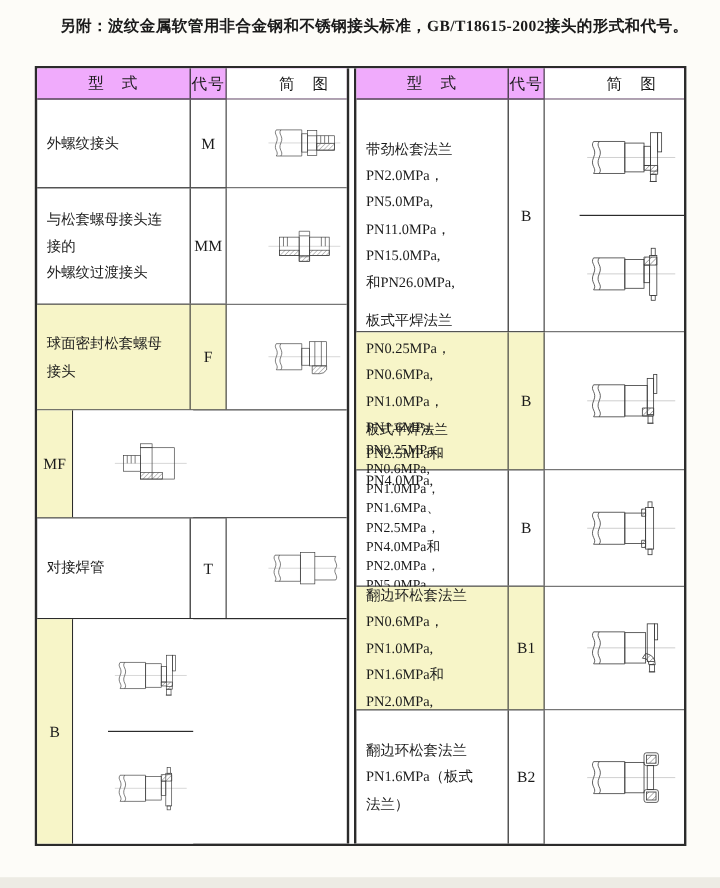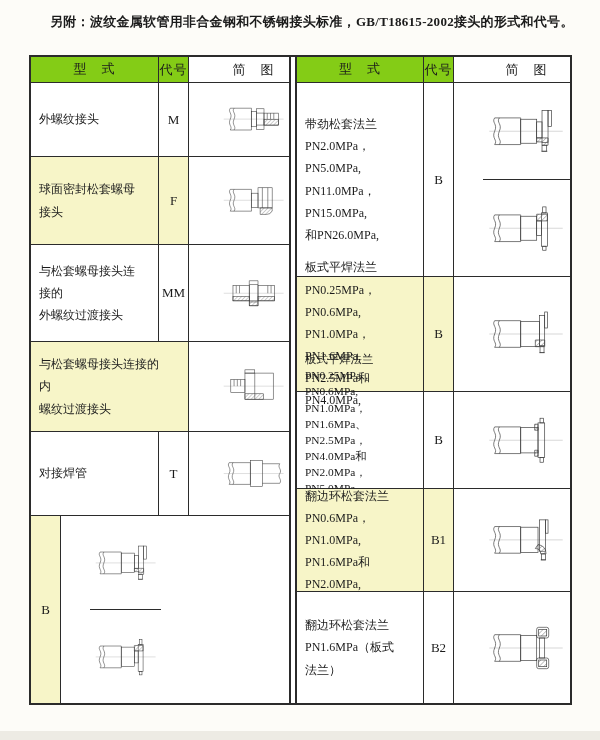--- a/index.html
+++ b/index.html
@@ -20,21 +20,21 @@
   .type-cell{flex:1;display:flex;align-items:center;padding:4px 20px 4px 8px;
              font-size:12px;line-height:1.85;white-space:pre-line;}
   .type-cell.compact{line-height:1.42;font-size:11.4px;}
   .code-cell{width:30px;display:flex;align-items:center;justify-content:center;font-size:13px;font-family:Liberation Serif, serif;}
   .diagram-cell{display:flex;flex-direction:column;background:#fff;}
   .half.left .diagram-cell{width:100px;}
   .half.right .diagram-cell{width:116px;}
   .diagram{flex:1;display:flex;align-items:center;justify-content:center;min-height:0;}
   .diagram + .diagram{border-top:1px solid #2b2b2b;}
   .hl{background:#f7f5c8;}
-  .header-row{height:26px;background:#84cc16;flex:0 0 auto;}
+  .header-row{height:26px;background:#f0abfc;flex:0 0 auto;}
   .header-row .cell{display:flex;align-items:center;justify-content:center;
                     font-size:13px;letter-spacing:1px;}
   .fig{width:92%;height:88%;max-height:92px;}
   .fig rect,.fig path,.fig line{fill:none;stroke:#3a3a3a;stroke-width:1;}
   .fig .h{fill:url(#hatch);}
   .fig .cl{stroke:#9a9a9a;stroke-width:.6;}
 </style>
 </head>
 <body>
 
@@ -80,38 +80,20 @@
             <rect x="79" y="24" width="27" height="22"></rect>
             <line x1="85" y1="24" x2="85" y2="35"></line>
                 <line x1="91" y1="24" x2="91" y2="35"></line>
                 <line x1="97" y1="24" x2="97" y2="35"></line>
             <rect class="h" x="79" y="36" width="27" height="10"></rect>
           </svg>
             </div>
         </div>
       </div>
 
-      <div class="row" style="height:88px">
-        <div class="cell type-cell hl">球面密封松套螺母接头</div>
-        <div class="cell code-cell hl">F</div>
-        <div class="cell diagram-cell">
-          <div class="diagram">
-              <svg class="fig" viewBox="0 0 120 70" preserveAspectRatio="xMidYMid meet">
-            <line class="cl" x1="5" y1="35" x2="115" y2="35"></line>
-                <use href="#hose" x="10" y="15"></use>
-            <rect x="56" y="22" width="12" height="26"></rect>
-            <rect x="68" y="12" width="26" height="37"></rect>
-            <line x1="76" y1="12" x2="76" y2="49"></line>
-                <line x1="86" y1="12" x2="86" y2="49"></line>
-            <path class="h" d="M72,49 h22 v6 q-4,6 -10,6 h-12 Z"></path>
-          </svg>
-            </div>
-        </div>
-      </div>
-
       <div class="row" style="height:97px">
         <div class="cell type-cell">与松套螺母接头连接的
 外螺纹过渡接头</div>
         <div class="cell code-cell">MM</div>
         <div class="cell diagram-cell">
           <div class="diagram">
               <svg class="fig" viewBox="0 0 120 70" preserveAspectRatio="xMidYMid meet">
             <line class="cl" x1="5" y1="35" x2="115" y2="35"></line>
             <rect x="22" y="21" width="30" height="28"></rect>
                 <rect x="68" y="21" width="30" height="28"></rect>
@@ -123,23 +105,40 @@
             <line x1="86" y1="21" x2="86" y2="35"></line>
                 <line x1="92" y1="21" x2="92" y2="35"></line>
             <rect class="h" x="22" y="41" width="30" height="8"></rect>
                 <rect class="h" x="68" y="41" width="30" height="8"></rect>
             <rect class="h" x="52" y="49" width="16" height="9"></rect>
           </svg>
             </div>
         </div>
       </div>
 
+      <div class="row" style="height:88px">
+        <div class="cell type-cell hl">球面密封松套螺母接头</div>
+        <div class="cell code-cell hl">F</div>
+        <div class="cell diagram-cell">
+          <div class="diagram">
+              <svg class="fig" viewBox="0 0 120 70" preserveAspectRatio="xMidYMid meet">
+            <line class="cl" x1="5" y1="35" x2="115" y2="35"></line>
+                <use href="#hose" x="10" y="15"></use>
+            <rect x="56" y="22" width="12" height="26"></rect>
+            <rect x="68" y="12" width="26" height="37"></rect>
+            <line x1="76" y1="12" x2="76" y2="49"></line>
+                <line x1="86" y1="12" x2="86" y2="49"></line>
+            <path class="h" d="M72,49 h22 v6 q-4,6 -10,6 h-12 Z"></path>
+          </svg>
+            </div>
+        </div>
+      </div>
+
       <div class="row" style="height:90px">
-        <div class="cell type-cell hl">与松套螺母接头连接的内
-螺纹过渡接头</div>
+        <div class="cell code-cell hl">MF</div>
         <div class="cell diagram-cell">
           <div class="diagram">
               <svg class="fig" viewBox="0 0 120 70" preserveAspectRatio="xMidYMid meet">
             <line class="cl" x1="5" y1="35" x2="115" y2="35"></line>
             <rect x="18" y="23" width="26" height="24"></rect>
             <line x1="24" y1="23" x2="24" y2="35"></line>
                 <line x1="30" y1="23" x2="30" y2="35"></line>
                 <line x1="36" y1="23" x2="36" y2="35"></line>
             <rect x="44" y="11" width="52" height="48"></rect>
                 <line x1="62" y1="11" x2="62" y2="59"></line>

